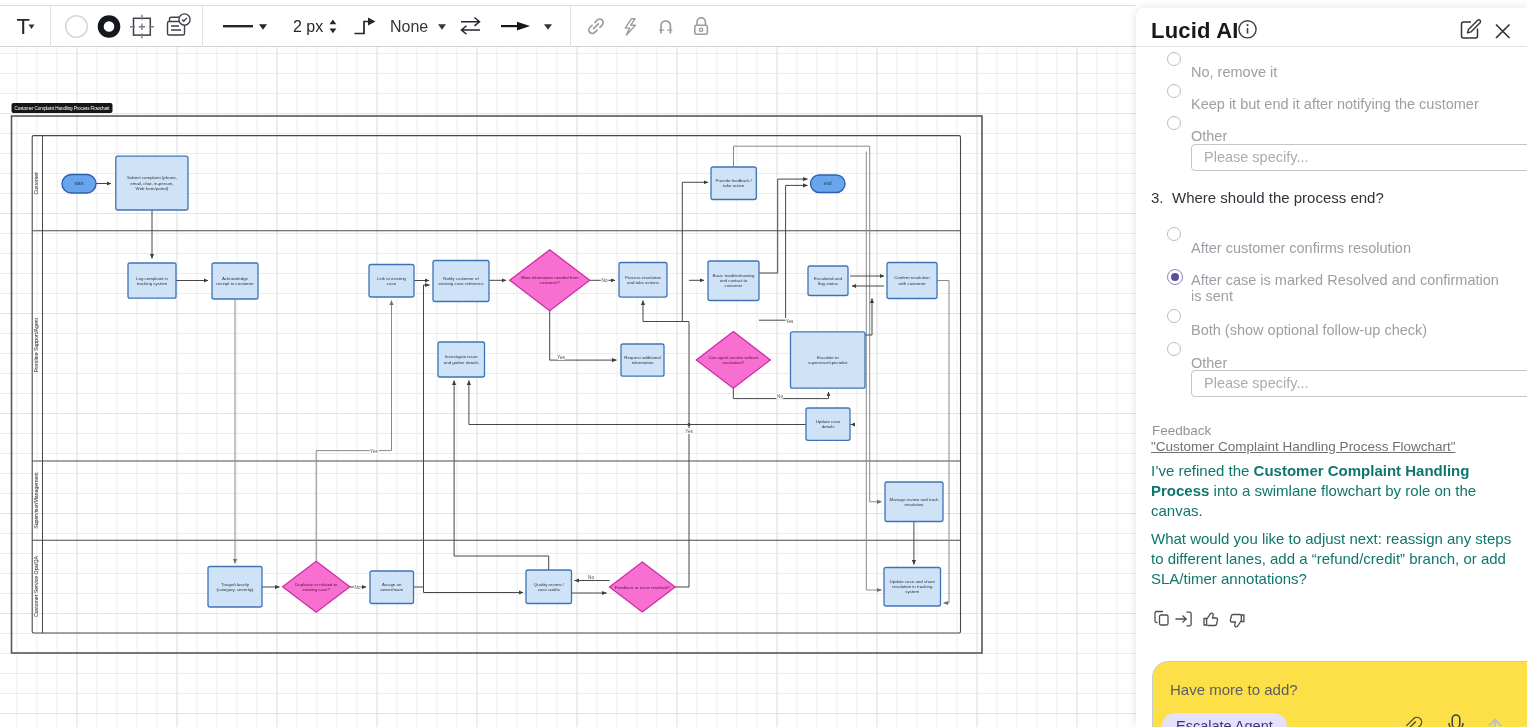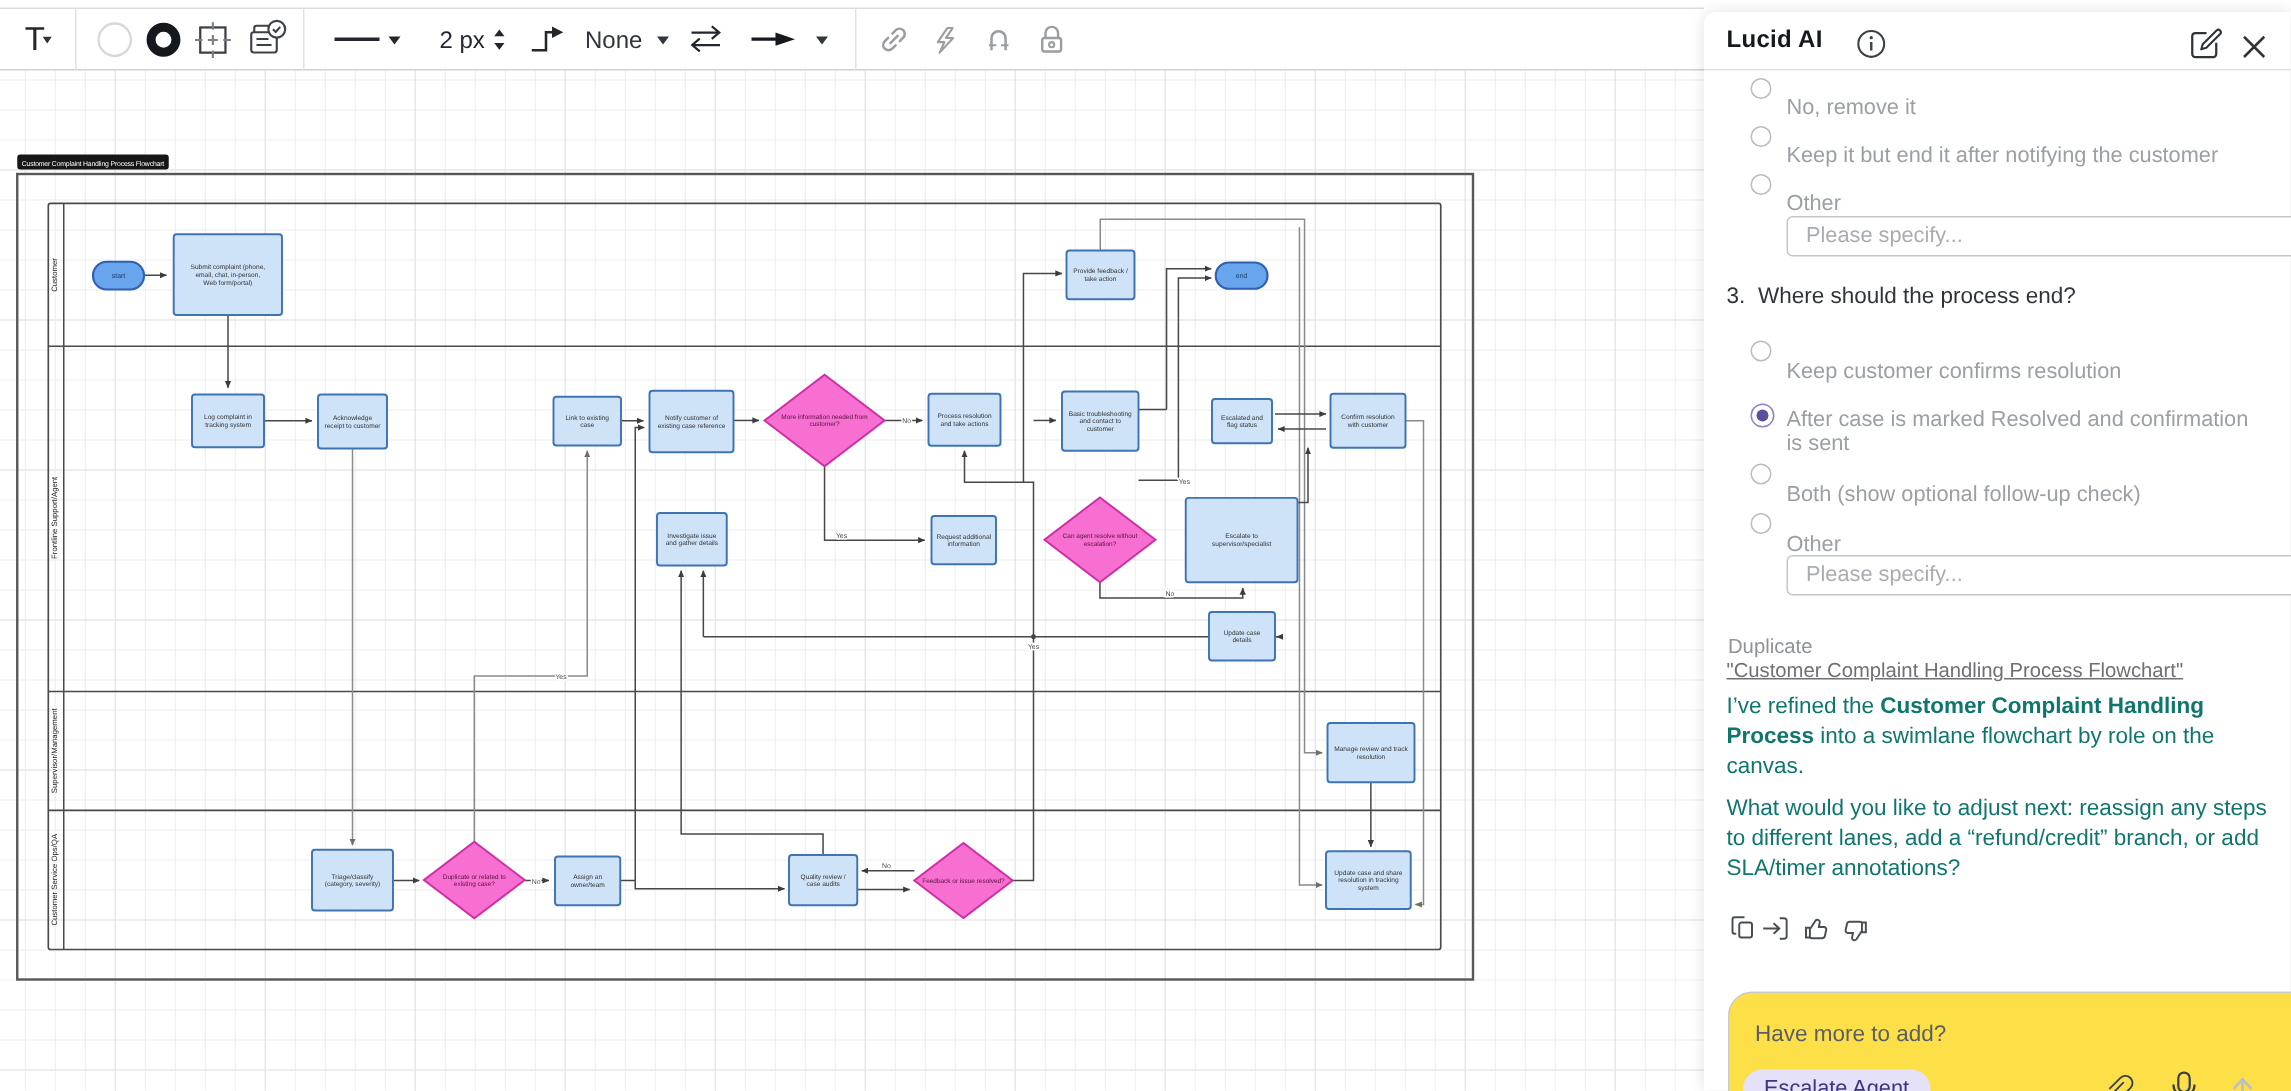--- a/index.html
+++ b/index.html
@@ -14,21 +14,21 @@
   background-position:0px 13px, 76.5px 0px, 0px 13px, 16.5px 0px; }
 #toolbar { position:absolute; left:0; top:5px; width:1136px; height:42px; background:#fff;
   border-top:1px solid #dcdcdc; border-bottom:1px solid #d2d2d2; }
 #toolbar .sep { position:absolute; top:0; width:1px; height:41px; background:#e2e2e2; }
 #topwhite { position:absolute; left:0; top:0; width:1136px; height:5px; background:#fff; }
 #flow { position:absolute; left:0; top:0; }
 #panel { position:absolute; left:1136px; top:8px; width:391px; height:719px; background:#fff;
   border-top-left-radius:8px; box-shadow:0 0 10px rgba(0,0,0,0.12); }
 #phead { position:absolute; left:0; top:0; width:391px; height:39px;
   border-bottom:1px solid #e4e4e4; }
-#phead .title { position:absolute; left:15px; top:10px; font-size:16px; font-weight:bold;
+#phead .title { position:absolute; left:15px; top:10px; font-size:22px; font-weight:bold;
   color:#16191f; letter-spacing:0.2px; }
 .radio { position:absolute; width:14px; height:14px; border:1.5px solid #b9bcc0;
   border-radius:50%; background:#fff; }
 .rlabel { position:absolute; font-size:14.5px; color:#9ba0a5;margin-top:12px; }
 .pinput { position:absolute; left:55px; width:382px; height:27px; border:1px solid #c3c6c9;
   border-radius:4px; font-size:14.5px; color:#a9adb2; line-height:25px; padding-left:12px;
   background:#fff; }
 #ptext { position:absolute; left:15px; top:453px; width:372px; font-size:15px;
   line-height:20px; color:#0f766e; }
 #chatbox { position:absolute; left:16px; top:624px; width:440px; height:88px;
@@ -221,30 +221,30 @@
 <div class="radio" style="left:31px;top:43.5px"></div>
 <div class="rlabel" style="left:55px;top:44px;">No, remove it</div>
 <div class="radio" style="left:31px;top:75.5px"></div>
 <div class="rlabel" style="left:55px;top:76px;">Keep it but end it after notifying the customer</div>
 <div class="radio" style="left:31px;top:107.5px"></div>
 <div class="rlabel" style="left:55px;top:108px;">Other</div>
 <div class="pinput" style="top:136px">Please specify...</div>
 <div style="position:absolute;left:15px;top:181px;font-size:15px;color:#30343a">3.</div>
 <div style="position:absolute;left:36px;top:181px;font-size:15px;color:#30343a">Where should the process end?</div>
 <div class="radio" style="left:31px;top:219px"></div>
-<div class="rlabel" style="left:55px;top:219.5px;">Keep customer confirms resolution</div>
+<div class="rlabel" style="left:55px;top:219.5px;">After customer confirms resolution</div>
 <div style="position:absolute;left:31px;top:261px;width:16px;height:16px;border:1.5px solid #8d85c2;border-radius:50%;background:#fff"></div>
 <div style="position:absolute;left:35px;top:265px;width:8px;height:8px;border-radius:50%;background:#56509e"></div>
 <div class="rlabel" style="left:55px;top:252px;">After case is marked Resolved and confirmation<br>is sent</div>
 <div class="radio" style="left:31px;top:301px"></div>
 <div class="rlabel" style="left:55px;top:301.5px;text-align:right;">Both (show optional follow-up check)</div>
 <div class="radio" style="left:31px;top:334px"></div>
 <div class="rlabel" style="left:55px;top:334.5px;">Other</div>
 <div class="pinput" style="top:362px">Please specify...</div>
-<div style="position:absolute;left:16px;top:415px;font-size:13.5px;color:#8f9398">Duplicate</div>
+<div style="position:absolute;left:16px;top:415px;font-size:13.5px;color:#8f9398">Feedback</div>
 <div style="position:absolute;left:15px;top:431px;font-size:13.5px;color:#6d7176;text-decoration:underline">"Customer Complaint Handling Process Flowchart"</div>
 <div id="ptext">I’ve refined the <b>Customer Complaint Handling<br>Process</b> into a swimlane flowchart by role on the<br>canvas.<div style="height:8px"></div>What would you like to adjust next: reassign any steps to different lanes, add a “refund/credit” branch, or add SLA/timer annotations?</div>
 <svg style="position:absolute;left:0;top:600px" width="391" height="24">
 <g fill="none" stroke="#4a4f55" stroke-width="1.3">
 <rect x="23.5" y="7" width="8.5" height="10" rx="1.5"></rect>
 <path d="M21.5,14.5 h-1 a1.5,1.5 0 0 1 -1.5,-1.5 v-8 a1.5,1.5 0 0 1 1.5,-1.5 h6.5"></path>
 <path d="M50.5,4.2 h3 a1.6,1.6 0 0 1 1.6,1.6 v10.4 a1.6,1.6 0 0 1 -1.6,1.6 h-3 M39.5,11 h10.5 m-3.6,-3.5 l3.8,3.5 l-3.8,3.5"></path>
 <path d="M68,10.5 h2.6 v6.5 h-2.6 z M70.6,11.5 l3.7,-5.7 a1.6,1.6 0 0 1 2.9,1.0 l-0.6,3.2 h3.4 a1.5,1.5 0 0 1 1.5,1.8 l-0.9,4.2 a1.9,1.9 0 0 1 -1.9,1.5 h-6.5 a7,7 0 0 1 -1.6,-0.5"></path>
 <path d="M100.5,13.5 h-2.6 v-6.5 h2.6 z M97.9,12.5 l-3.7,5.7 a1.6,1.6 0 0 1 -2.9,-1.0 l0.6,-3.2 h-3.4 a1.5,1.5 0 0 1 -1.5,-1.8 l0.9,-4.2 a1.9,1.9 0 0 1 1.9,-1.5 h6.5 a7,7 0 0 1 1.6,0.5" transform="translate(7.4,0)"></path>
 </g>

